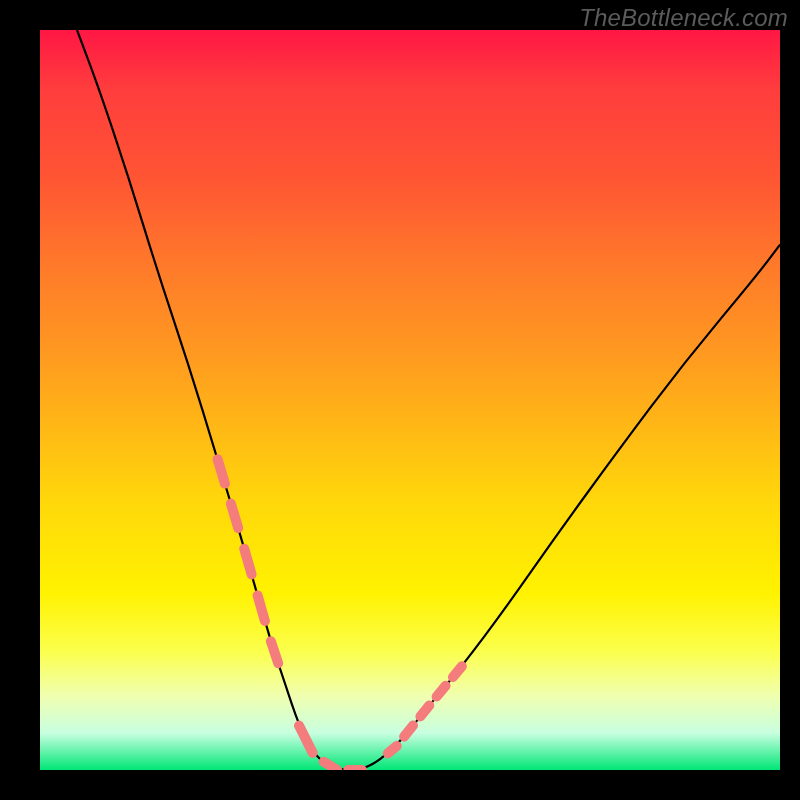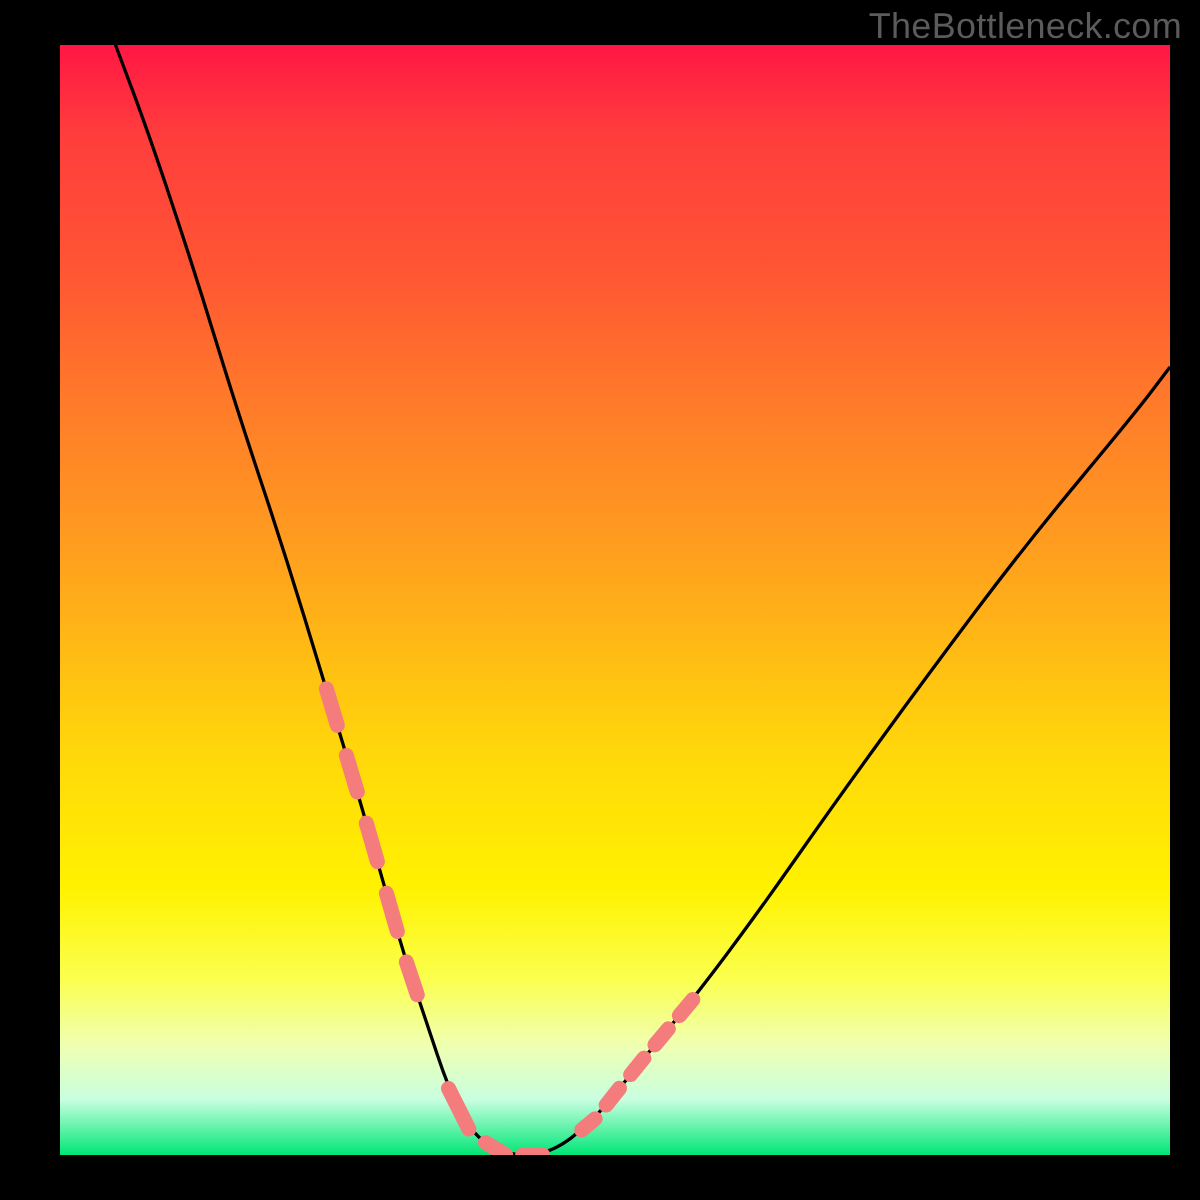--- a/index.html
+++ b/index.html
@@ -42,20 +42,21 @@
   .watermark {
     position: absolute;
     top: 4px;
     right: 12px;
     color: #5b5b5b;
     font-size: 24px;
     font-weight: 500;
     letter-spacing: 0.2px;
     user-select: none;
     pointer-events: none;
+    font-style: italic;
   }
   svg.curve {
     position: absolute;
     left: 0;
     top: 0;
     width: 740px;
     height: 740px;
     pointer-events: none;
   }
   .curve-path {

